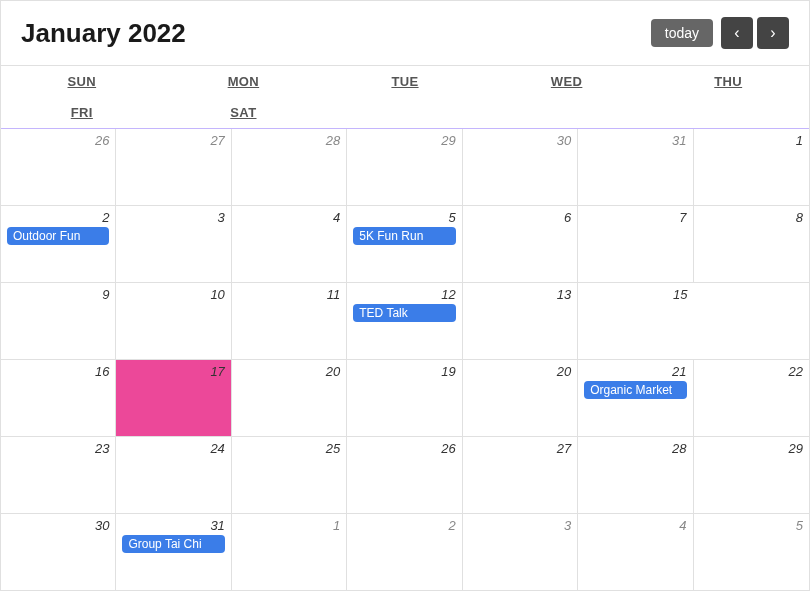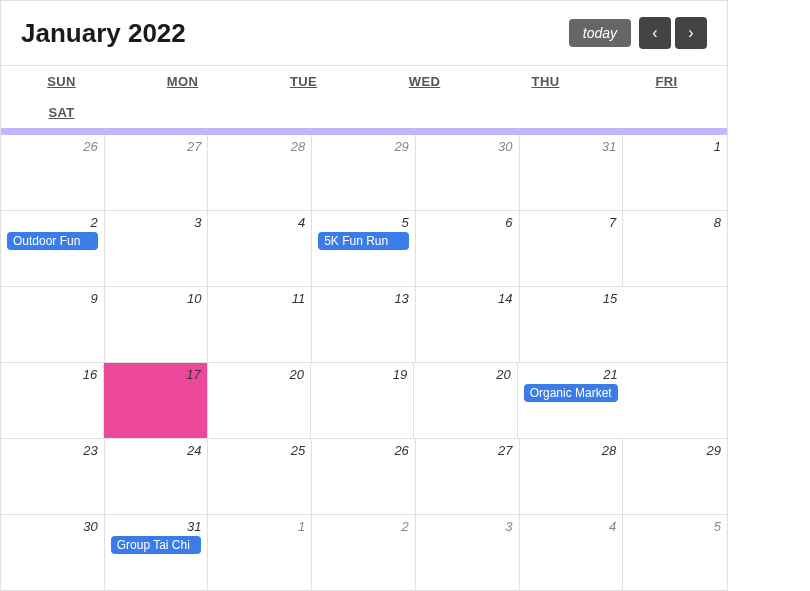--- a/index.html
+++ b/index.html
@@ -5,21 +5,21 @@
     * { box-sizing: border-box; margin: 0; padding: 0; }
     body {
       font-family: -apple-system, BlinkMacSystemFont, 'Segoe UI', sans-serif;
       background: #fff;
       width: 810px;
       height: 591px;
       overflow: hidden;
     }
 
     .calendar-container {
-      width: 728px;
+      width: 810px;
       height: 591px;
       display: flex;
       flex-direction: column;
       border: 1px solid #e0e0e0;
     }
 
     .calendar-header {
       display: flex;
       align-items: center;
       justify-content: space-between;
@@ -41,21 +41,20 @@
 
     .btn-today {
       padding: 6px 14px;
       background: #666;
       color: #fff;
       border: none;
       border-radius: 4px;
       font-size: 14px;
       cursor: pointer;
       margin-right: 4px;
-      font-style: italic;
     }
 
     .btn-nav {
       width: 32px;
       height: 32px;
       background: #444;
       color: #fff;
       border: none;
       border-radius: 4px;
       font-size: 16px;
@@ -67,22 +66,22 @@
 
     .calendar-grid {
       flex: 1;
       display: flex;
       flex-direction: column;
       border-top: 1px solid #e0e0e0;
     }
 
     .day-headers {
       display: grid;
-      grid-template-columns: repeat(6, 1fr);
-      border-bottom: 7px solid #c4b5fd;
+      grid-template-columns: repeat(5, 1fr);
+      border-bottom: 1px solid #c4b5fd;
     }
 
     .day-header {
       text-align: center;
       padding: 8px 0;
       font-size: 13px;
       font-weight: 600;
       color: #555;
       letter-spacing: 0.03em;
       text-decoration: underline;
@@ -221,24 +220,25 @@
           <div class="day-cell">
             <div class="day-number current-month">9</div>
           </div>
           <div class="day-cell">
             <div class="day-number current-month">10</div>
           </div>
           <div class="day-cell">
             <div class="day-number current-month">11</div>
           </div>
           <div class="day-cell">
+            <div class="day-number current-month">12</div>
+            <span class="event-badge" style="background: rgb(59, 125, 232);">TED Talk</span>
+          </div>
+          <div class="day-cell">
             <div class="day-number current-month">13</div>
-          </div>
-          <div class="day-cell">
-            <div class="day-number current-month">14</div>
           </div>
           <div class="day-cell">
             <div class="day-number current-month">15</div>
           </div>
         </div>
         <div class="week-row">
           <div class="day-cell">
             <div class="day-number current-month">16</div>
           </div>
           <div class="day-cell today-cell">
@@ -249,20 +249,23 @@
           </div>
           <div class="day-cell">
             <div class="day-number current-month">19</div>
           </div>
           <div class="day-cell">
             <div class="day-number current-month">20</div>
           </div>
           <div class="day-cell">
             <div class="day-number current-month">21</div>
             <span class="event-badge" style="background: rgb(59, 125, 232);">Organic Market</span>
+          </div>
+          <div class="day-cell">
+            <div class="day-number current-month">22</div>
           </div>
         </div>
         <div class="week-row">
           <div class="day-cell">
             <div class="day-number current-month">23</div>
           </div>
           <div class="day-cell">
             <div class="day-number current-month">24</div>
           </div>
           <div class="day-cell">

